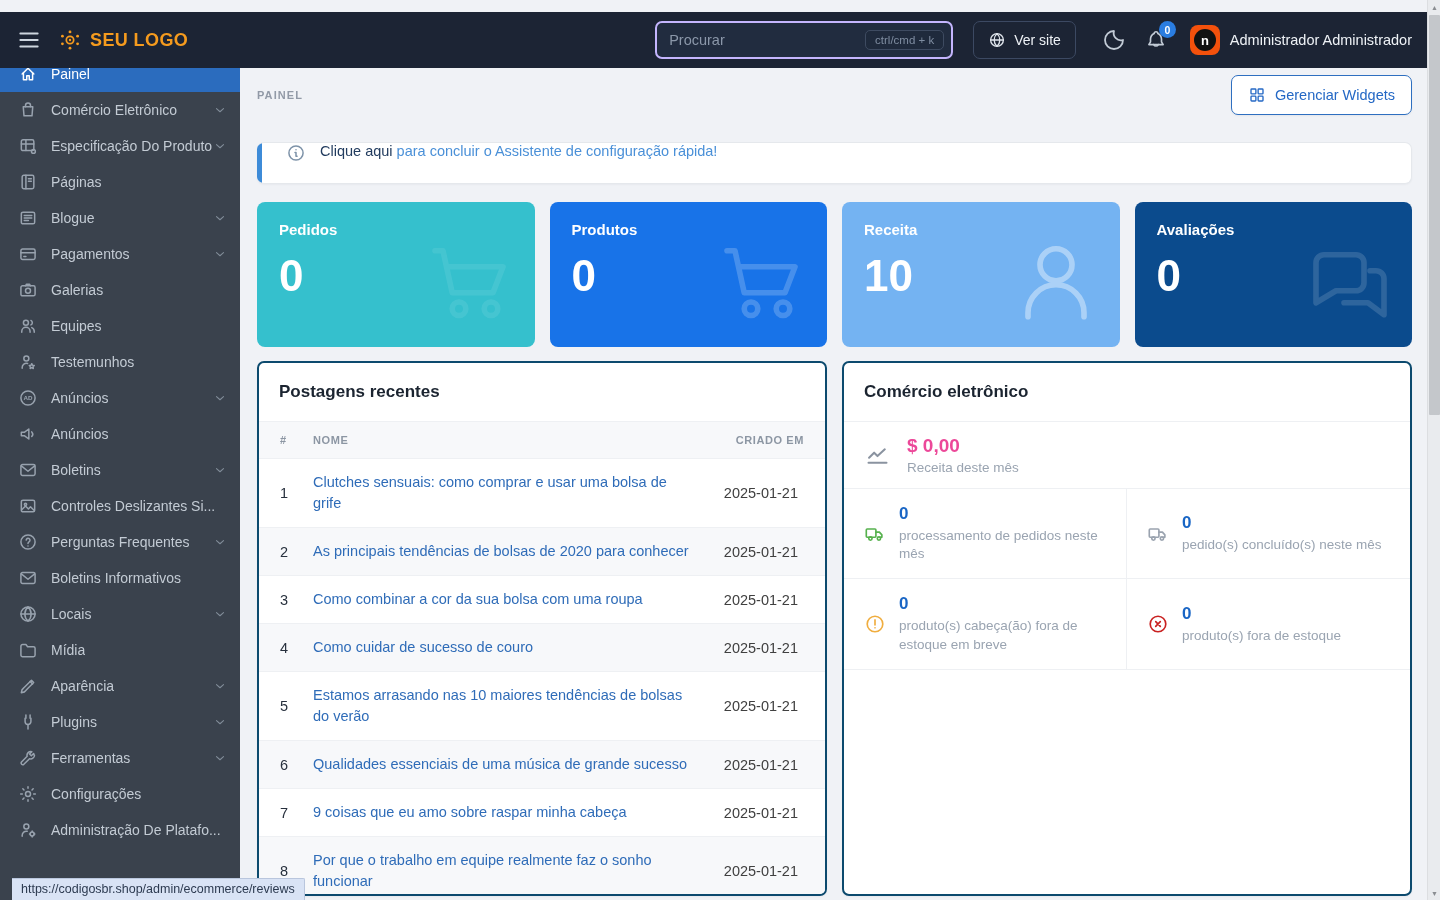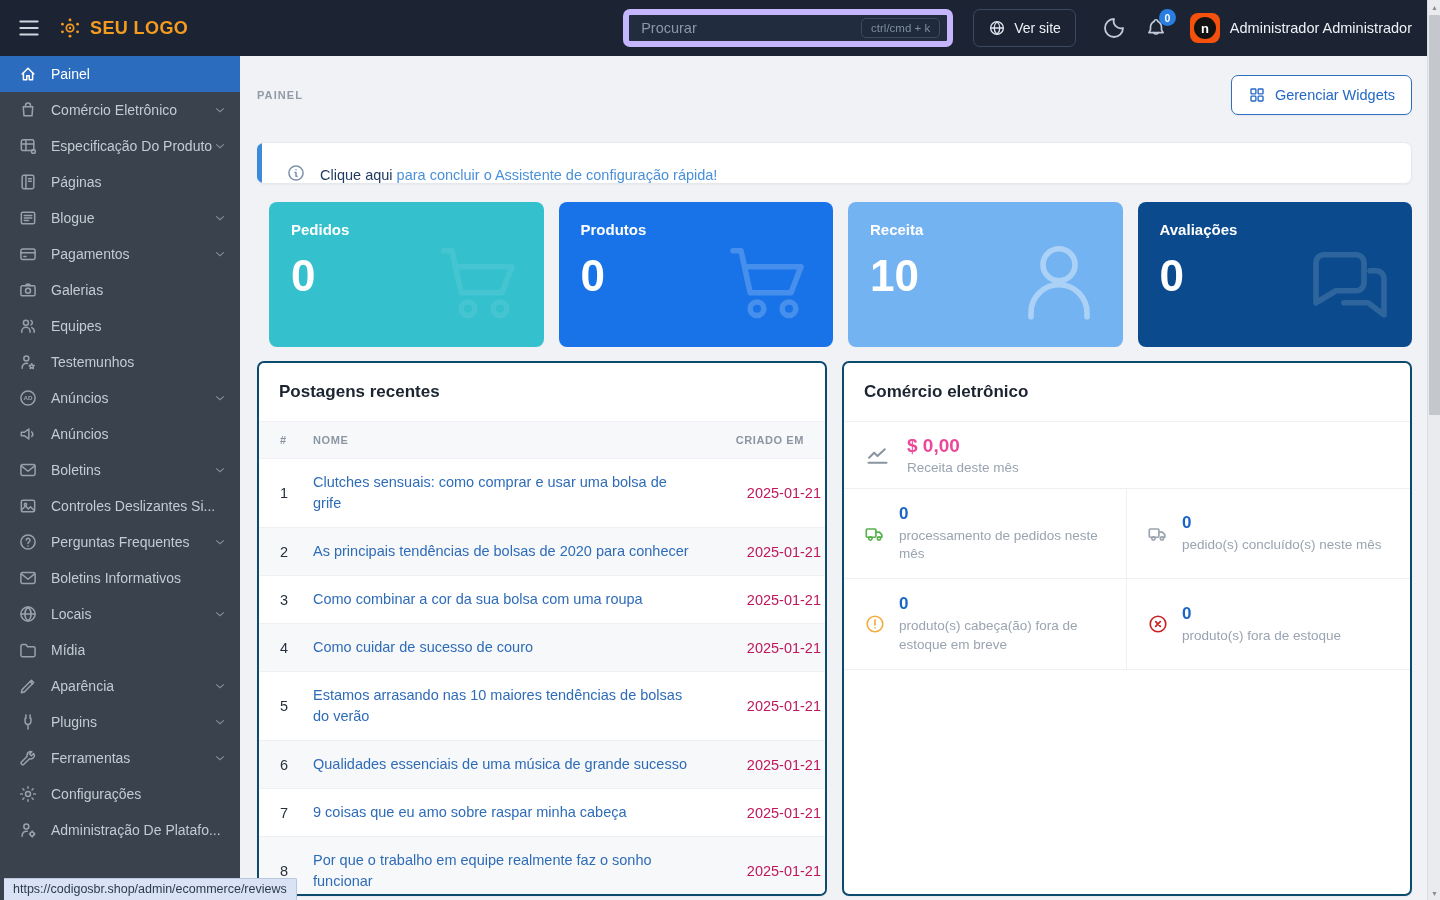--- a/index.html
+++ b/index.html
@@ -5,32 +5,32 @@
   * { margin:0; padding:0; box-sizing:border-box; }
   html,body { width:1440px; height:900px; overflow:hidden; }
   body {
     font-family:"Liberation Sans","DejaVu Sans",sans-serif;
     background:#f0f2f6; color:#1f2733; position:relative;
   }
   svg { display:block; }
 
   
   .topbar {
-    position:absolute; top:0; left:0; width:1427px; height:56px;
+    position:absolute; top:12px; left:0; width:1427px; height:56px;
     background:#1c2434; display:flex; align-items:center;
     padding:0 15px 0 16px; z-index:30;
   }
   .hamburger { width:26px; height:26px; color:#cdd5de; background:none; border:none; cursor:pointer; }
   .logo { display:flex; align-items:center; gap:7px; margin-left:15px; }
   .logo-icon { width:26px; height:26px; color:#f59b1e; }
   .logo-text { color:#f59b1e; font-size:18px; font-weight:800; letter-spacing:.4px; }
 
   .searchbox {
-    margin-left:auto; width:330px; height:38px; display:flex; align-items:center;
-    background:#212c3f; border:6px solid #c4b5fd; border-radius:7px; padding:0 7px 0 12px;
+    margin-left:auto; width:298px; height:38px; display:flex; align-items:center;
+    background:#212c3f; border:2px solid #c4b5fd; border-radius:7px; padding:0 7px 0 12px;
   }
   .searchbox input {
     flex:1; background:transparent; border:none; outline:none;
     color:#cfd6df; font-size:14.5px; font-family:inherit; min-width:0;
   }
   .searchbox input::placeholder { color:#8b97a9; }
   .search-kbd {
     font-family:Liberation Sans, sans-serif; font-size:11.5px; color:#7f8da1;
     border:1px solid #3e4b61; background:#1f2a3c; border-radius:5px; padding:3px 9px; white-space:nowrap;
   }
@@ -82,30 +82,30 @@
   .breadcrumb { font-size:11px; font-weight:700; letter-spacing:1.1px; color:#929aa7; }
   .widgets-btn {
     height:40px; display:flex; align-items:center; gap:9px; background:#fff;
     border:1px solid #2e6fc0; border-radius:7px; color:#2468c5; font-size:14.5px;
     padding:0 16px; cursor:pointer; font-family:inherit; box-shadow:0 1px 2px rgba(16,24,40,.05);
   }
   .widgets-btn .ic { width:18px; height:18px; }
 
   .alert {
     margin-top:27px; background:#fff; border:1px solid #e5e8ec; border-left:none;
-    border-radius:7px; display:flex; align-items:flex-end; height:42px; overflow:hidden;
+    border-radius:7px; display:flex; align-items:flex-start; height:42px; overflow:hidden;
     box-shadow:0 1px 2px rgba(16,24,40,.04);
   }
   .alert-bar { width:5px; align-self:stretch; background:#3d8bd8; flex:none; }
   .alert .info-ic { width:20px; height:20px; color:#7d92a8; margin:0 14px 0 24px; flex:none; }
   .alert-text { font-size:14.5px; }
   .alert-link { color:#223c5f; cursor:pointer; }
   .alert-rest { color:#4a90d8; }
 
-  .stat-grid { margin-top:18px; display:grid; grid-template-columns:repeat(4,1fr); gap:15px;margin-left:12px; }
+  .stat-grid { margin-top:18px; display:grid; grid-template-columns:repeat(4,1fr); gap:15px; }
   .stat-card {
     height:145px; border-radius:8px; padding:19px 22px; color:#fff;
     position:relative; overflow:hidden; cursor:pointer;
   }
   .stat-label { font-size:15px; font-weight:600; }
   .stat-value { font-size:44px; font-weight:700; margin-top:16px; line-height:1; }
   .stat-watermark { position:absolute; right:16px; top:50%; transform:translateY(-44%); width:96px; height:96px; color:#fff; }
 
   .content-grid {
     margin-top:14px; display:grid; grid-template-columns:570px 1fr; gap:15px;
@@ -120,21 +120,21 @@
 
   table.posts { width:100%; border-collapse:collapse; font-size:14.5px; }
   table.posts th {
     text-align:left; font-size:11px; font-weight:700; letter-spacing:.6px; color:#8c96a3;
     background:#f7f8fa; padding:12px 12px; border-bottom:1px solid #eef0f3;
   }
   table.posts th.col-num { width:42px; padding-left:21px; }
   table.posts th.col-date { width:118px; text-align:right; padding-right:21px; white-space:nowrap; }
   table.posts td { padding:13px 12px; border-bottom:1px solid #eef0f3; vertical-align:middle; }
   table.posts td.c-num { padding-left:21px; color:#27303d; }
-  table.posts td.c-date { text-align:right; padding-right:4px; color:#be185d; white-space:nowrap; }
+  table.posts td.c-date { text-align:right; padding-right:27px; color:#404040; white-space:nowrap; }
   table.posts tr:nth-child(even) td { background:#f7f8fa; }
   .post-link { color:#2f6cb8; text-decoration:none; cursor:pointer; line-height:1.45; }
 
   .revenue-row { display:flex; align-items:center; gap:16px; padding:13px 20px; border-bottom:1px solid #eef0f3; }
   .revenue-row .ic { width:27px; height:27px; color:#8a93a0; flex:none; }
   .revenue-value { font-size:19px; font-weight:700; color:#ec4899; cursor:pointer; }
   .revenue-label { font-size:13.5px; color:#9aa4b1; margin-top:3px; }
 
   .ecom-stats { display:grid; grid-template-columns:1fr 1fr; }
   .ecom-cell { display:flex; align-items:center; gap:13px; padding:15px 20px; border-bottom:1px solid #eef0f3; }
@@ -147,21 +147,21 @@
   .scrollbar {
     position:absolute; top:0; right:0; width:13px; height:900px;
     background:#e9ebee; border-left:1px solid #dcdee1; z-index:40;
   }
   .scroll-arrow { width:13px; height:14px; display:flex; align-items:center; justify-content:center; color:#8a8d91; font-size:7px; cursor:pointer; }
   .scroll-arrow.down { position:absolute; bottom:0; }
   .scroll-thumb { position:absolute; top:15px; left:1px; width:11px; height:400px; background:#c4c7cb; border-radius:1px; cursor:pointer; }
 
   
   .status-tooltip {
-    position:absolute; left:4px; bottom:0; z-index:50;
+    position:absolute; left:12px; bottom:0; z-index:50;
     background:#d9e3f5; border:1px solid #b9c6dd; border-left:none; border-bottom:none;
     color:#2c3a50; font-size:12.5px; padding:3px 9px 4px; border-top-right-radius:2px; white-space:nowrap;margin-top:12px;
   }
 </style>
 </head>
 <body>
 
 <header class="topbar">
   <button class="hamburger">
     <span><svg viewBox="0 0 24 24" fill="none" stroke="currentColor" stroke-width="1.8" stroke-linecap="round" stroke-linejoin="round" width="100%" height="100%">

